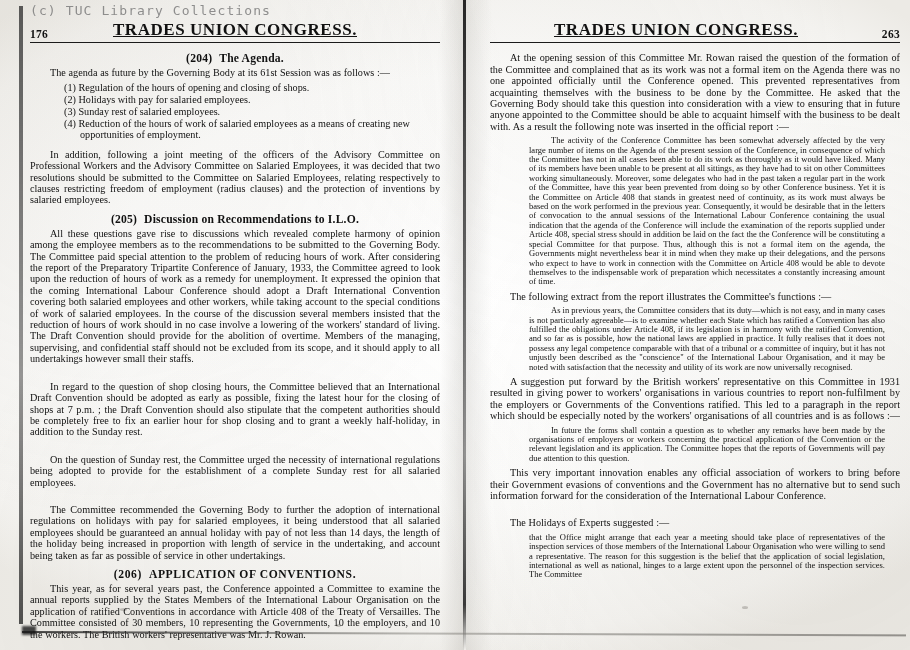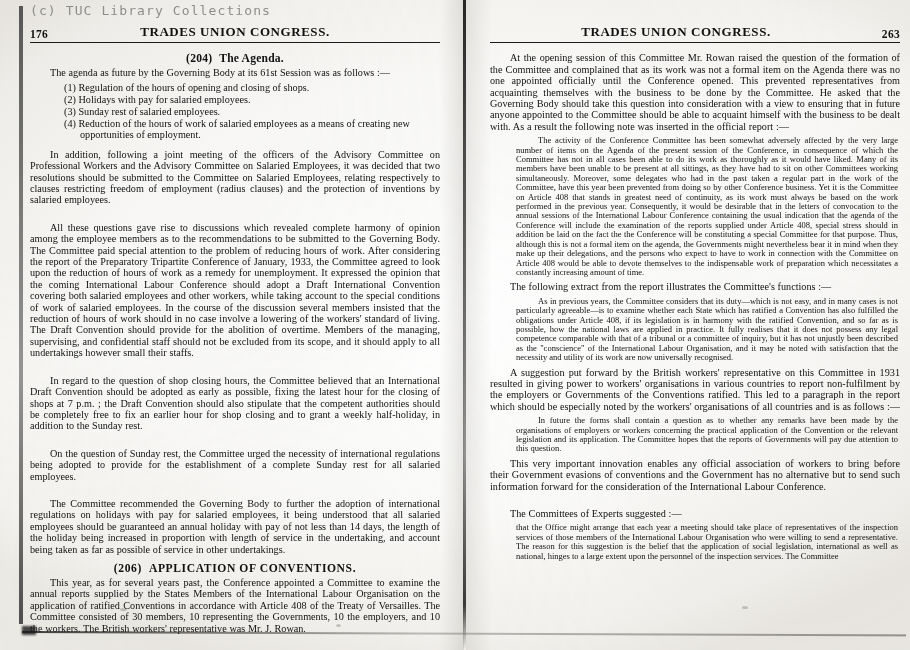--- a/index.html
+++ b/index.html
@@ -126,22 +126,23 @@
   }
   .folio {
     font-size: 11.5px;
     letter-spacing: .3px;
     width: 38px;
     flex: none;
   }
   .head-title {
     flex: 1;
     text-align: center;
-    font-size: 13px;
+    font-size: 17px;
     letter-spacing: .55px;
+    text-decoration: underline;
   }
   .page-left .folio { text-align: left; }
   .page-right .folio { order: 2; text-align: right; }
   .page-right .head-title { order: 1; }
 
   .rule {
     height: 1.4px;
     background: #1b1b1b;
     margin-top: 2px;
     margin-bottom: 9px;
@@ -177,21 +178,21 @@
     line-height: 11.5px;
   }
   ol.agenda li {
     text-indent: -16px;
     padding-left: 16px;
     margin-bottom: .5px;
   }
 
   
   blockquote.quote {
-    margin: 4px 0 4px;
+    margin: 4px 13px 4px;
     padding: 0 2px 0 26px;
     font-size: 8.5px;
     line-height: 9.4px;
     text-align: justify;
   }
   blockquote.quote p {
     margin: 0;
     text-indent: 22px;
   }
   blockquote.quote.noindent p { text-indent: 0; }
@@ -236,20 +237,23 @@
   </div>
   <p class="para">The agenda as future by the Governing Body at its 61st Session was as follows :—</p>
   <ol class="agenda">
     <li>(1) Regulation of the hours of opening and closing of shops.</li>
     <li>(2) Holidays with pay for salaried employees.</li>
     <li>(3) Sunday rest of salaried employees.</li>
     <li>(4) Reduction of the hours of work of salaried employees as a means of creating new opportunities of employment.</li>
   </ol>
   <p class="para">In addition, following a joint meeting of the officers of the Advisory Committee on Professional Workers and the Advisory Committee on Salaried Employees, it was decided that two resolutions should be submitted to the Committee on Salaried Employees, relating respectively to clauses restricting freedom of employment (radius clauses) and the protection of inventions by salaried employees.</p>
 
+  <div class="sect-title">
+    <span class="num">(205)</span><span>Discussion on Recommendations to I.L.O.</span>
+  </div>
   <p class="para">All these questions gave rise to discussions which revealed complete harmony of opinion among the employee members as to the recommendations to be submitted to the Governing Body.  The Committee paid special attention to the problem of reducing hours of work.  After considering the report of the Preparatory Tripartite Conference of January, 1933, the Committee agreed to look upon the reduction of hours of work as a remedy for unemployment.  It expressed the opinion that the coming International Labour Conference should adopt a Draft International Convention covering both salaried employees and other workers, while taking account to the special conditions of work of salaried employees.  In the course of the discussion several members insisted that the reduction of hours of work should in no case involve a lowering of the workers' standard of living.  The Draft Convention should provide for the abolition of overtime.  Members of the managing, supervising, and confidential staff should not be excluded from its scope, and it should apply to all undertakings however small their staffs.</p>
   <p class="para">In regard to the question of shop closing hours, the Committee believed that an International Draft Convention should be adopted as early as possible, fixing the latest hour for the closing of shops at 7 p.m. ; the Draft Convention should also stipulate that the competent authorities should be completely free to fix an earlier hour for shop closing and to grant a weekly half-holiday, in addition to the Sunday rest.</p>
   <p class="para">On the question of Sunday rest, the Committee urged the necessity of international regulations being adopted to provide for the establishment of a complete Sunday rest for all salaried employees.</p>
   <p class="para">The Committee recommended the Governing Body to further the adoption of international regulations on holidays with pay for salaried employees, it being understood that all salaried employees should be guaranteed an annual holiday with pay of not less than 14 days, the length of the holiday being increased in proportion with length of service in the undertaking, and account being taken as far as possible of service in other undertakings.</p>
 
   <div class="sect-title caps">
     <span class="num">(206)</span><span>APPLICATION OF CONVENTIONS.</span>
   </div>
   <p class="para">This year, as for several years past, the Conference appointed a Committee to examine the annual reports supplied by the States Members of the International Labour Organisation on the application of ratified Conventions in accordance with Article 408 of the Treaty of Versailles.  The Committee consisted of 30 members, 10 representing the Governments, 10 the employers, and 10 the workers.  The British workers' representative was Mr. J. Rowan.</p>
 </div>
@@ -275,18 +279,18 @@
   </blockquote>
 
   <p class="para">A suggestion put forward by the British workers' representative on this Committee in 1931 resulted in giving power to workers' organisations in various countries to report non-fulfilment by the employers or Governments of the Conventions ratified.  This led to a paragraph in the report which should be especially noted by the workers' organisations of all countries and is as follows :—</p>
 
   <blockquote class="quote">
     <p>In future the forms shall contain a question as to whether any remarks have been made by the organisations of employers or workers concerning the practical application of the Convention or the relevant legislation and its application.  The Committee hopes that the reports of Governments will pay due attention to this question.</p>
   </blockquote>
 
   <p class="para">This very important innovation enables any official association of workers to bring before their Government evasions of conventions and the Government has no alternative but to send such information forward for the consideration of the International Labour Conference.</p>
 
-  <p class="para">The Committees of Experts suggested :—</p>
+  <p class="para">The Holidays of Experts suggested :—</p>
 
   <blockquote class="quote noindent">
     <p>that the Office might arrange that each year a meeting should take place of representatives of the inspection services of those members of the International Labour Organisation who were willing to send a representative.  The reason for this suggestion is the belief that the application of social legislation, international as well as national, hinges to a large extent upon the personnel of the inspection services.  The Committee</p>
   </blockquote>
 </div>
 
 </body></html>

